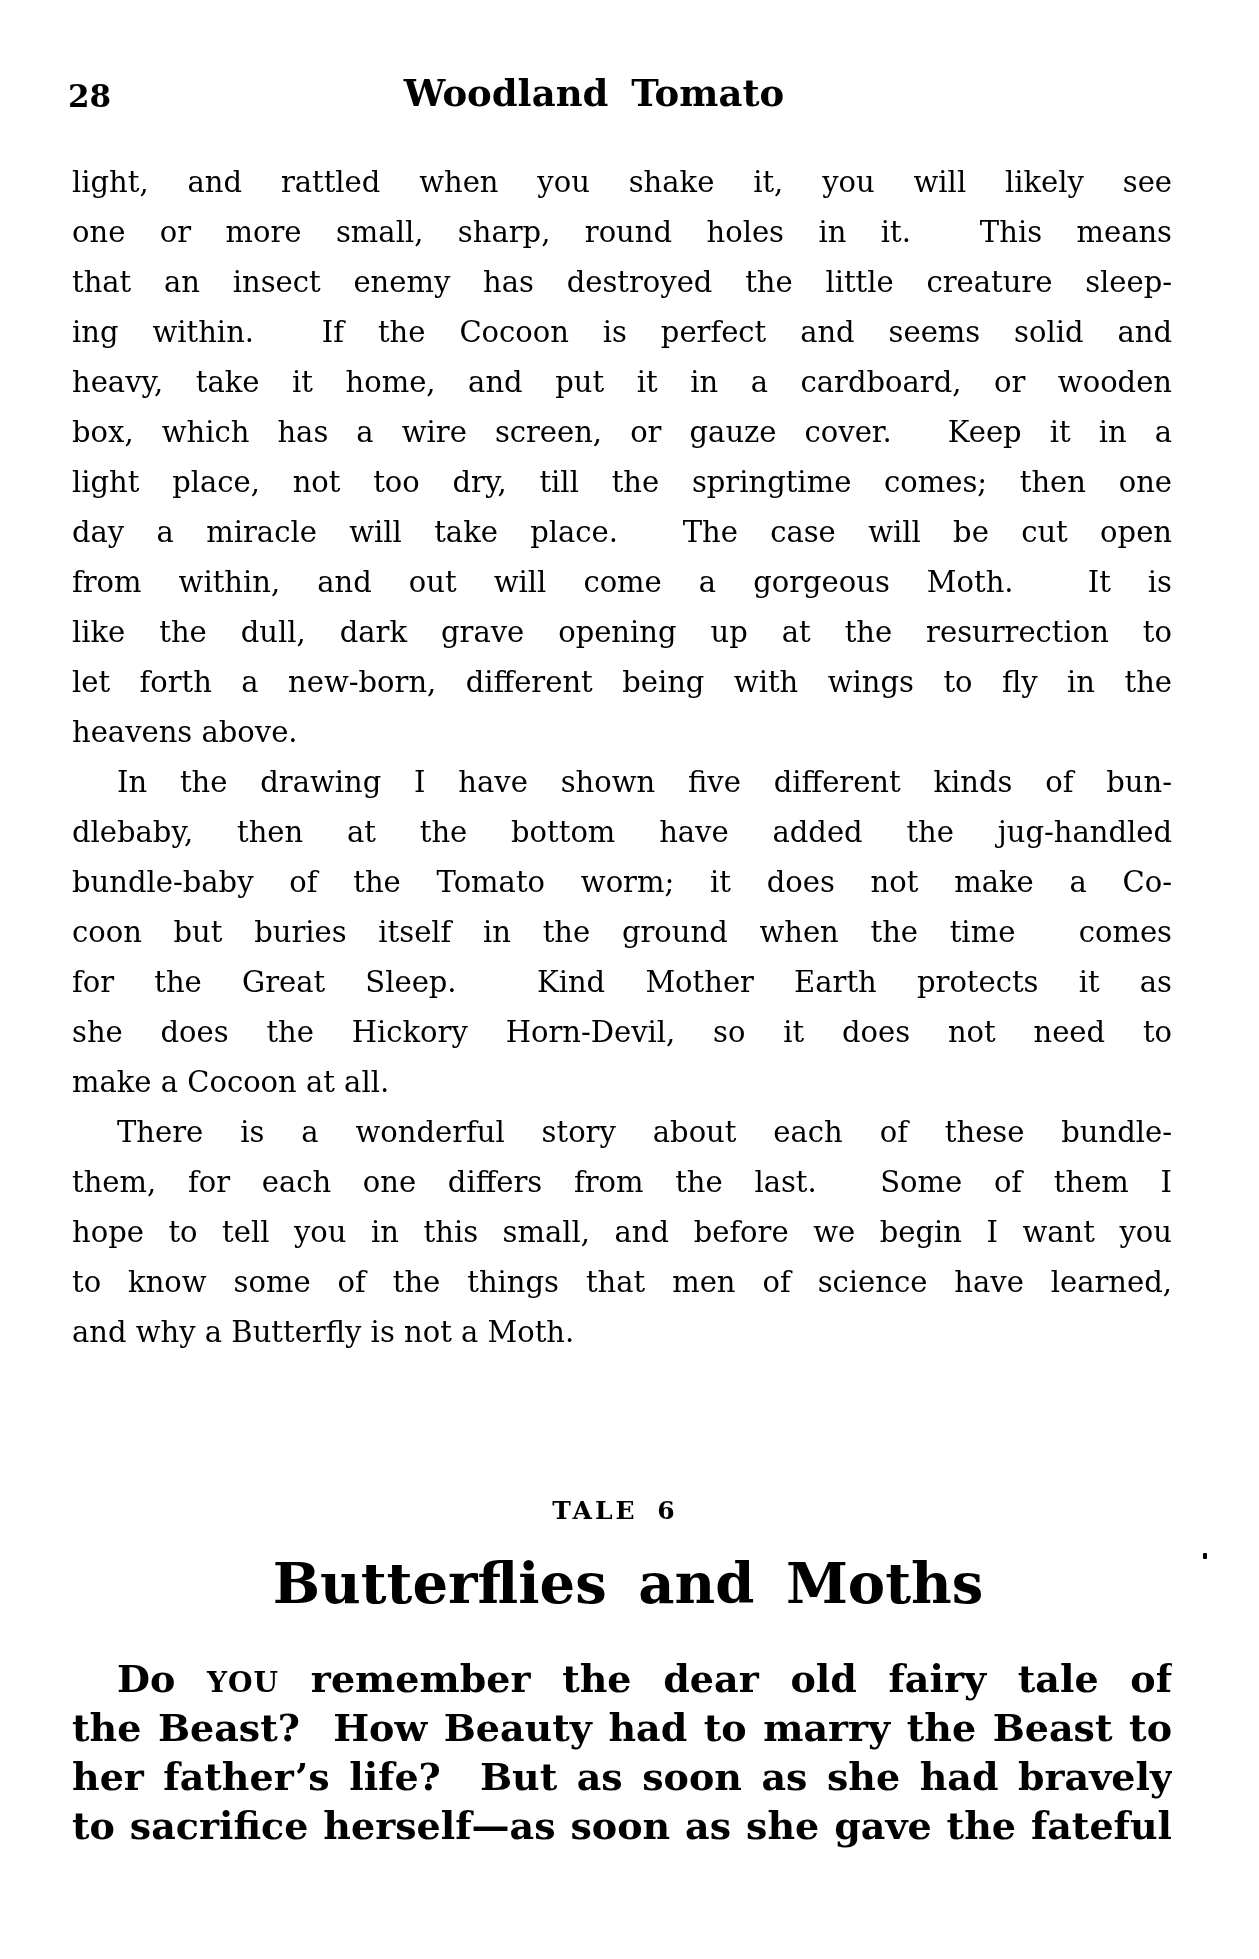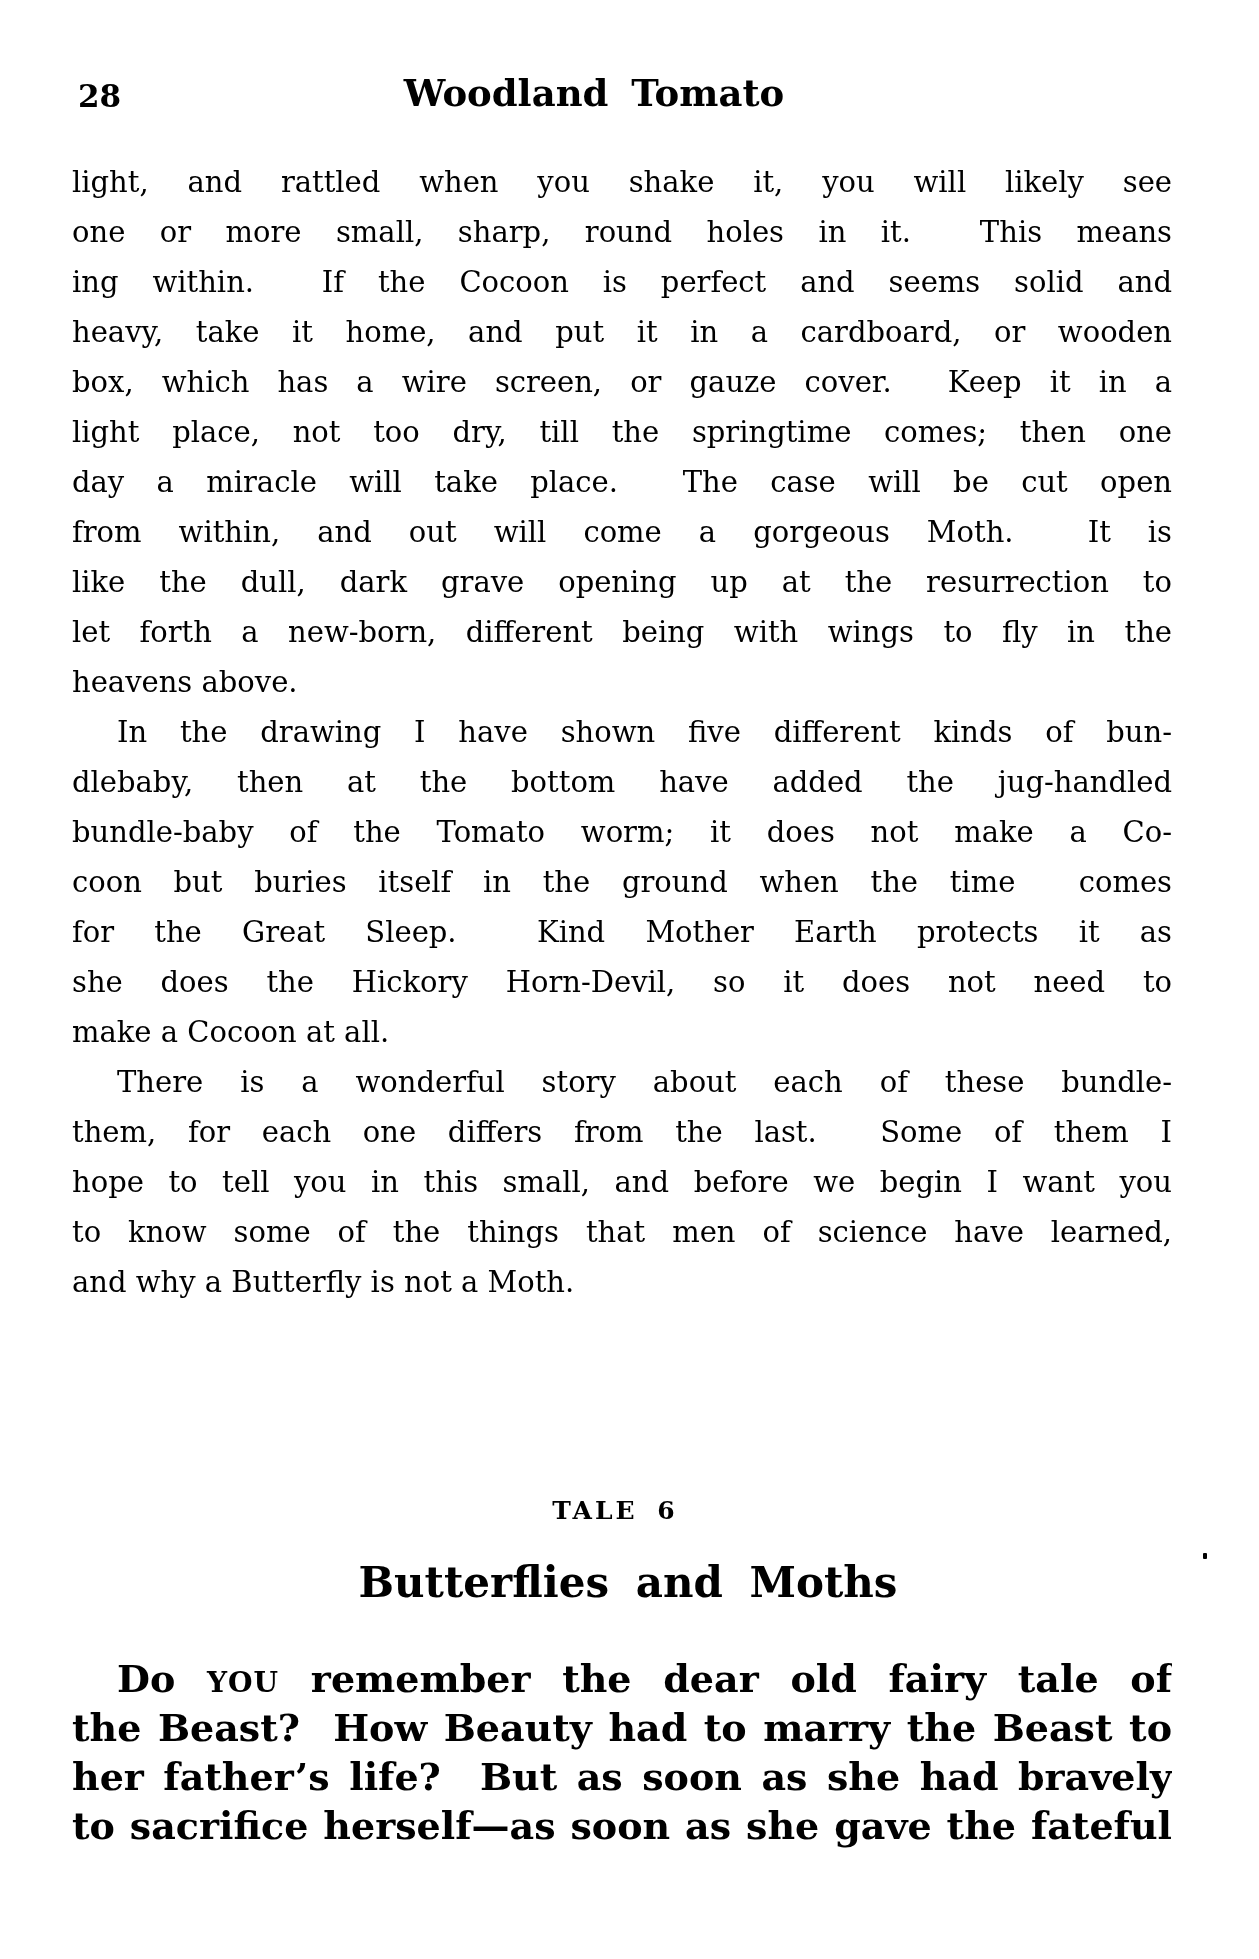--- a/index.html
+++ b/index.html
@@ -7,21 +7,21 @@
     position: relative;
     width: 1259px;
     height: 1959px;
     background: #ffffff;
     color: #000000;
     font-family: "DejaVu Serif", serif;
     overflow: hidden;
   }
   .pagenum {
     position: absolute;
-    left: 78px;
+    left: 68px;
     top: 78px;
     font-size: 31px;
     font-weight: 700;
     line-height: 36px;
   }
   .running-title {
     position: absolute;
     left: 594px;
     top: 72px;
     transform: translateX(-50%);
@@ -66,21 +66,21 @@
     line-height: 30px;
     letter-spacing: 3px;
     word-spacing: 8px;
     white-space: nowrap;
   }
   .tale-title {
     position: absolute;
     left: 628px;
     top: 1560px;
     transform: translateX(-50%);
-    font-size: 42px;
+    font-size: 56px;
     font-weight: 700;
     line-height: 46px;
     word-spacing: 12px;
     white-space: nowrap;
     text-align: center;
   }
   .tale-body {
     position: absolute;
     left: 72px;
     top: 1654px;
@@ -108,20 +108,21 @@
 
 <div class="page">
 
   <span class="pagenum">28</span>
 
   <span class="running-title">Woodland Tomato</span>
 
   <div class="body-text" id="body-paragraphs">
       <div class="line">light, and rattled when you shake it, you will likely see</div>
       <div class="line">one or more small, sharp, round holes in it.&nbsp; This means</div>
+      <div class="line">that an insect enemy has destroyed the little creature sleep-</div>
       <div class="line">ing within.&nbsp; If the Cocoon is perfect and seems solid and</div>
       <div class="line">heavy, take it home, and put it in a cardboard, or wooden</div>
       <div class="line">box, which has a wire screen, or gauze cover.&nbsp; Keep it in a</div>
       <div class="line">light place, not too dry, till the springtime comes; then one</div>
       <div class="line">day a miracle will take place.&nbsp; The case will be cut open</div>
       <div class="line">from within, and out will come a gorgeous Moth.&nbsp; It is</div>
       <div class="line">like the dull, dark grave opening up at the resurrection to</div>
       <div class="line">let forth a new-born, different being with wings to fly in the</div>
       <div class="line last">heavens above.</div>
       <div class="line indent">In the drawing I have shown five different kinds of bun-</div>

